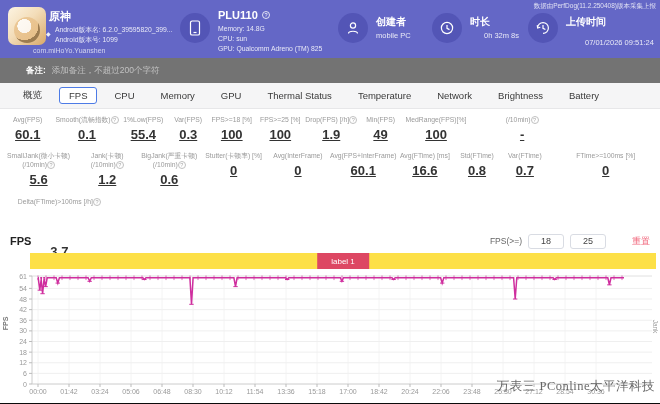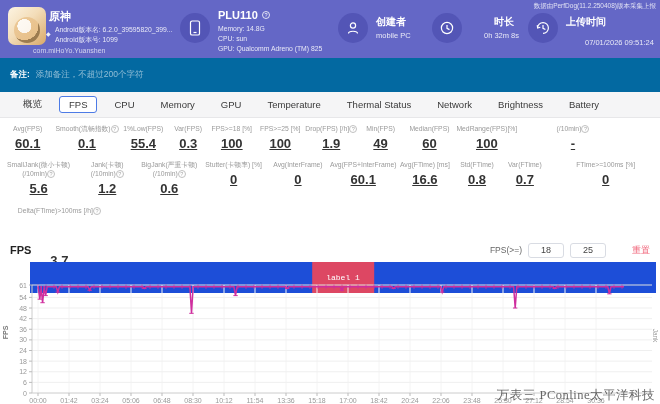--- a/index.html
+++ b/index.html
@@ -27,32 +27,32 @@
 
   .device-name { position:absolute; left:218px; top:9px; font-size:11px; font-weight:bold; }
   .device-info-badge { position:absolute; left:262px; top:11px; }
   .device-mem { position:absolute; left:218px; top:25px; font-size:6.8px; opacity:.85; }
   .device-cpu { position:absolute; left:218px; top:35px; font-size:6.8px; opacity:.85; }
   .device-gpu { position:absolute; left:218px; top:45px; font-size:6.8px; opacity:.85; white-space:nowrap; }
 
   .hdr-label { position:absolute; font-size:10px; font-weight:bold; }
   .hdr-value { position:absolute; font-size:7.5px; opacity:.85; white-space:nowrap; }
   .creator-label { left:376px; top:15px; } .creator-value { left:376px; top:31px; }
-  .duration-label { left:494px; top:15px; } .duration-value { left:484px; top:31px; }
+  .duration-label { left:470px; top:15px; } .duration-value { left:484px; top:31px; }
   .upload-label { left:566px; top:15px; } .upload-value { left:566px; top:38px;margin-left:19px; }
 
   .source-note { position:absolute; right:4px; top:2px; font-size:6.5px; opacity:.8; }
 
   .info { display:inline-block; width:8px; height:8px; border:1px solid rgba(255,255,255,.8);
     border-radius:50%; font-size:5.5px; line-height:7px; text-align:center; vertical-align:middle; }
   .info.gray { border-color:#c0c0c0; color:#a8a8a8; }
 
   
-  .note-bar { height:34px; background:#0369a1; color:#fff; display:flex; align-items:center;
-    padding-left:10px; font-size:8.5px; }
+  .note-bar { height:25px; background:#737373; color:#fff; display:flex; align-items:center;
+    padding-left:26px; font-size:8.5px; }
   .note-bar .lbl { font-weight:bold; margin-right:6px; }
   .note-bar .ph { color:rgba(255,255,255,.55); }
 
   
   .tabs { height:26px; background:#f5f5f6; border-bottom:1px solid #e7e7e9; display:flex;
     align-items:center; padding-left:10px; font-size:9.5px; color:#3a3a3a; }
   .tab { padding:3px 13px; cursor:pointer; white-space:nowrap; }
   .tab.active { border:1px solid #4d7be6; border-radius:3px; padding:2px 9px; margin:0 4px; background:#fff; }
 
   
@@ -66,21 +66,21 @@
   
   .chart-header { height:24px; display:flex; align-items:center; padding:0 10px; }
   .section-title { font-size:11px; font-weight:bold; color:#222; }
   .controls { margin-left:auto; display:flex; align-items:center; gap:6px; font-size:8.5px; color:#666; }
   .thr-input { width:36px; height:15px; border:1px solid #d9dce3; border-radius:3px; font-size:9px;
     text-align:center; color:#444; background:#fff; font-family:inherit; }
   .reset { color:#f16a7e; font-size:9px; margin-left:20px; cursor:pointer; }
 
   
   .band-wrap { height:15px; padding:0 4px 2px 30px; }
-  .band { position:relative; height:31px; background:#1d4ed8;font-family:Liberation Mono, monospace; }
+  .band { position:relative; height:16px; background:#fde047; }
   .band-chip { position:absolute; left:50%; top:0; bottom:0; transform:translateX(-50%);
     background:#dd4763; padding:0 14px; color:#fff; font-size:8px; display:flex; align-items:center; }
 
   
   .chart-wrap { position:relative; height:135px; }
   .ylab-left { position:absolute; left:-8px; top:52px; width:26px; text-align:center;
     transform:rotate(-90deg); font-size:7px; color:#777; font-weight:bold; }
   .ylab-right { position:absolute; right:-8px; top:55px; width:26px; text-align:center;
     transform:rotate(90deg); font-size:6.5px; color:#999; }
   .watermark { position:absolute; right:5px; bottom:8px; font-family:"Liberation Serif","DejaVu Serif",serif;
@@ -146,22 +146,22 @@
   <span class="lbl">备注:</span>
   <span class="ph">添加备注，不超过200个字符</span>
 </div>
 
 <div class="tabs">
     <div class="tab">概览</div>
     <div class="tab active">FPS</div>
     <div class="tab">CPU</div>
     <div class="tab">Memory</div>
     <div class="tab">GPU</div>
+    <div class="tab">Thermal Status</div>
     <div class="tab">Temperature</div>
-    <div class="tab">Thermal Status</div>
     <div class="tab">Network</div>
     <div class="tab">Brightness</div>
     <div class="tab">Battery</div>
   </div>
 
 <div class="stats">
   <div class="stat-row r1">
       <div class="cell" style="flex: 0 0 8.4%;">
         <div class="lbl">Avg(FPS)</div>
         <div class="val">60.1</div>
@@ -186,24 +186,20 @@
         <div class="lbl">FPS&gt;=25 [%]</div>
         <div class="val">100</div>
       </div>
       <div class="cell" style="flex: 0 0 7.6%;">
         <div class="lbl">Drop(FPS) [/h]<span class="info gray">?</span></div>
         <div class="val">1.9</div>
       </div>
       <div class="cell" style="flex: 0 0 7.1%;">
         <div class="lbl">Min(FPS)</div>
         <div class="val">49</div>
-      </div>
-      <div class="cell" style="flex: 0 0 7.7%;">
-        <div class="lbl">Median(FPS)</div>
-        <div class="val">60</div>
       </div>
       <div class="cell" style="flex: 0 0 9.7%;">
         <div class="lbl">MedRange(FPS)[%]</div>
         <div class="val">100</div>
       </div>
       <div class="cell" style="flex: 0 0 16.4%;">
         <div class="lbl">(/10min)<span class="info gray">?</span></div>
         <div class="val">-</div>
       </div>
     </div>

